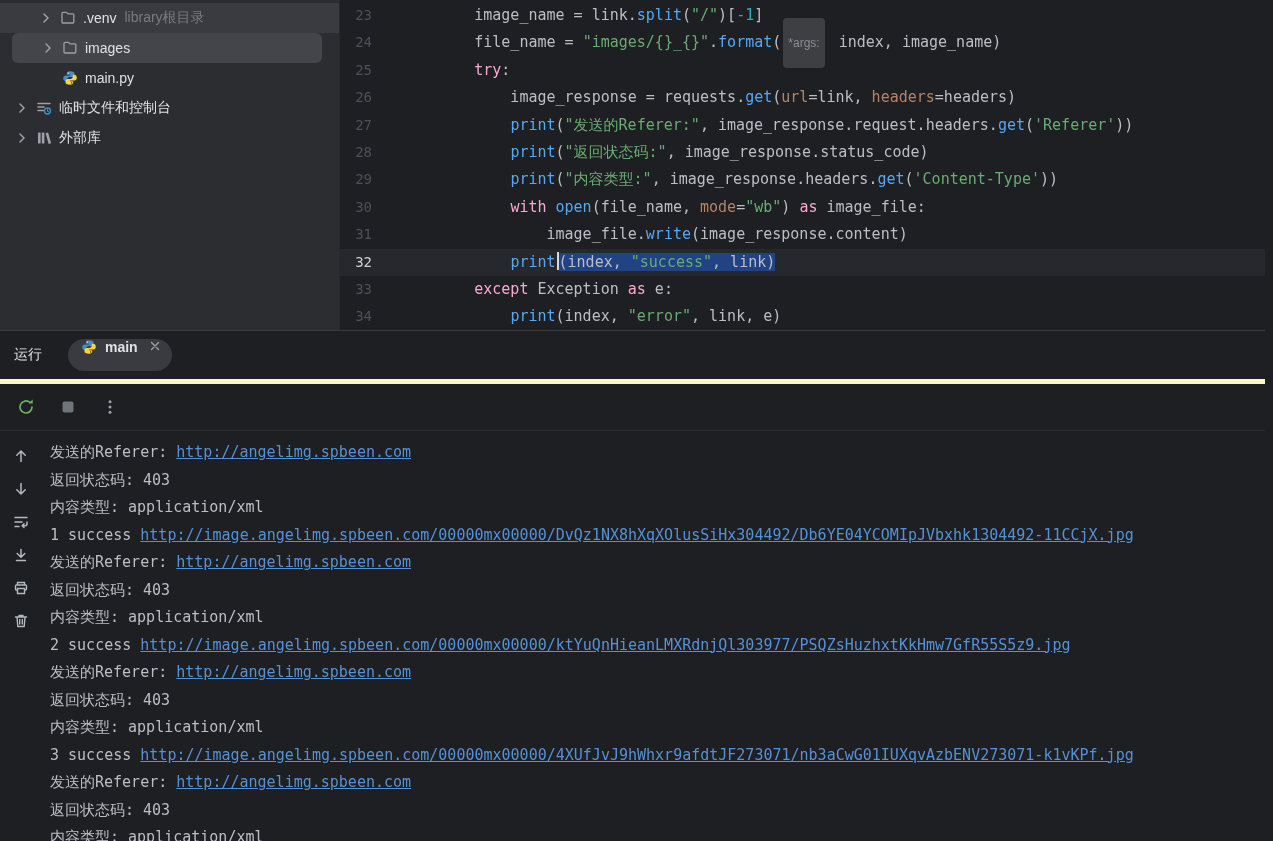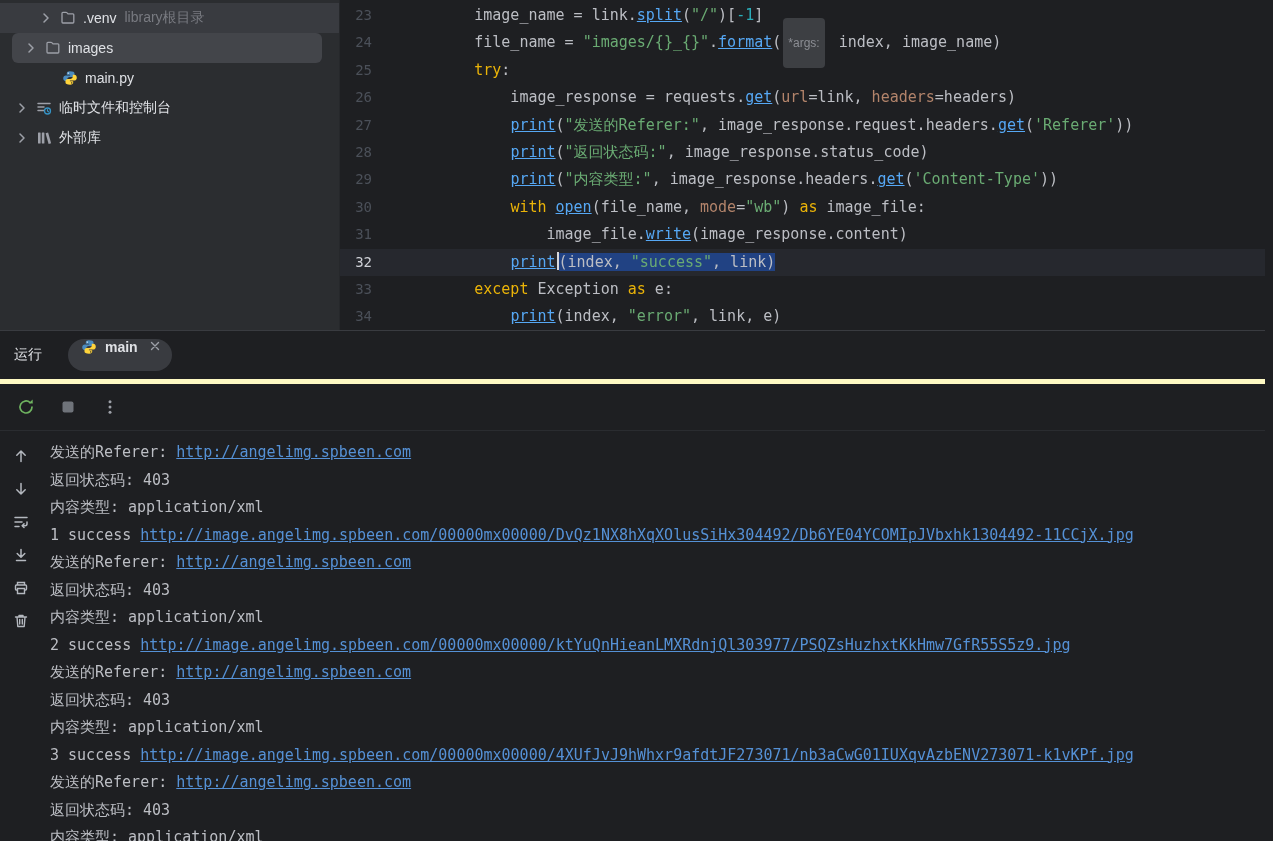--- a/index.html
+++ b/index.html
@@ -21,23 +21,23 @@
   
   .editor{flex:1;background:#1e1f22;padding-top:2px;overflow:hidden;
           font-family:"DejaVu Sans Mono","Liberation Mono",monospace;font-size:15px;}
   .code-line{display:flex;height:27.4px;line-height:27.4px;white-space:pre;gap:6px;}
   .code-line.caret-line{background:#26282e;}
   .gutter{flex:0 0 56px;width:56px;text-align:right;padding-right:24px;box-sizing:border-box;
           color:#4b5059;font-size:14px;cursor:pointer;}
   .gutter-active{color:#ced0d6;}
   .code{flex:1;}
   .tk-d{color:#bcbec4;}
-  .tk-k{color:#eab308;}
+  .tk-k{color:#f9a8d4;}
   .tk-s{color:#6aab73;}
-  .tk-f{color:#56a8f5;text-decoration:underline;}
+  .tk-f{color:#56a8f5;}
   .tk-p{color:#b3846b;}
   .tk-n{color:#2aacb8;}
   .tk-sel{background:#214283;}
   .tk-hint{background:#3d3f43;color:#8c8e94;border-radius:4px;padding:18px 5px;font-size:12px;
            margin:0 5px 0 2px;font-family:"Liberation Sans",sans-serif;}
   .caret{display:inline-block;width:2px;height:18px;background:#d6d8dd;vertical-align:-3px;margin:0 0 0 1px;}
   
   .bottom{flex:1;display:flex;flex-direction:column;background:#1e1f22;border-top:1px solid #393b40;overflow:hidden;}
   .runbar{height:48px;flex:0 0 48px;display:flex;align-items:center;padding-left:14px;
           border-bottom:5px solid #fef9c3;}
@@ -75,21 +75,21 @@
               </svg>
             </span>
             <span class="icon">
               <svg width="16" height="16" viewBox="0 0 16 16">
                 <path d="M2 3.2c0-.5.4-.9.9-.9h3.2c.3 0 .5.1.7.3l1.2 1.3h4.9c.5 0 .9.4.9.9v7.3c0 .5-.4.9-.9.9H2.9c-.5 0-.9-.4-.9-.9z" fill="none" stroke="#9da0a8" stroke-width="1.3"></path>
               </svg>
             </span>
             <span class="tree-label">.venv</span>
             <span class="tree-suffix">library根目录</span>
           </div>
-          <div class="tree-row selected" style="margin-left: 12px; margin-right: 17px; padding-left: 11px;">
+          <div class="tree-row selected" style="margin-left: 12px; margin-right: 17px; padding-left: 28px;">
             <span class="icon chev">
               <svg width="16" height="16" viewBox="0 0 16 16">
                 <path d="M6 4l4 4-4 4" fill="none" stroke="#9da0a8" stroke-width="1.5" stroke-linecap="round" stroke-linejoin="round"></path>
               </svg>
             </span>
             <span class="icon">
               <svg width="16" height="16" viewBox="0 0 16 16">
                 <path d="M2 3.2c0-.5.4-.9.9-.9h3.2c.3 0 .5.1.7.3l1.2 1.3h4.9c.5 0 .9.4.9.9v7.3c0 .5-.4.9-.9.9H2.9c-.5 0-.9-.4-.9-.9z" fill="none" stroke="#9da0a8" stroke-width="1.3"></path>
               </svg>
             </span>

